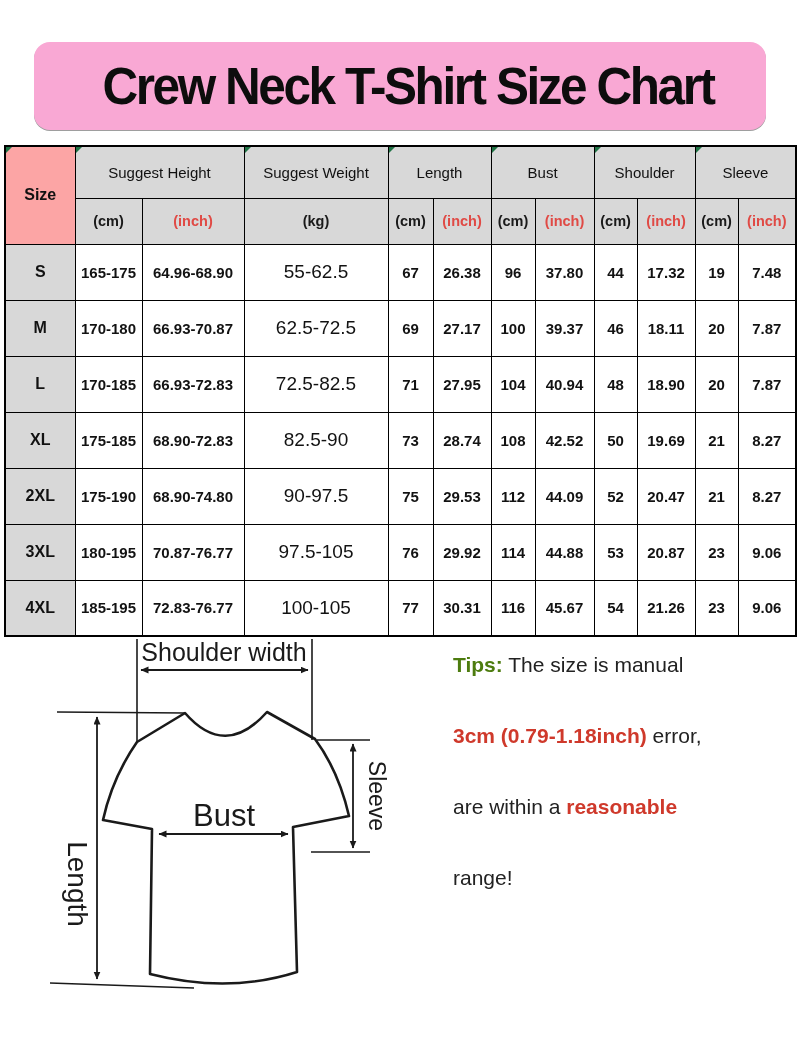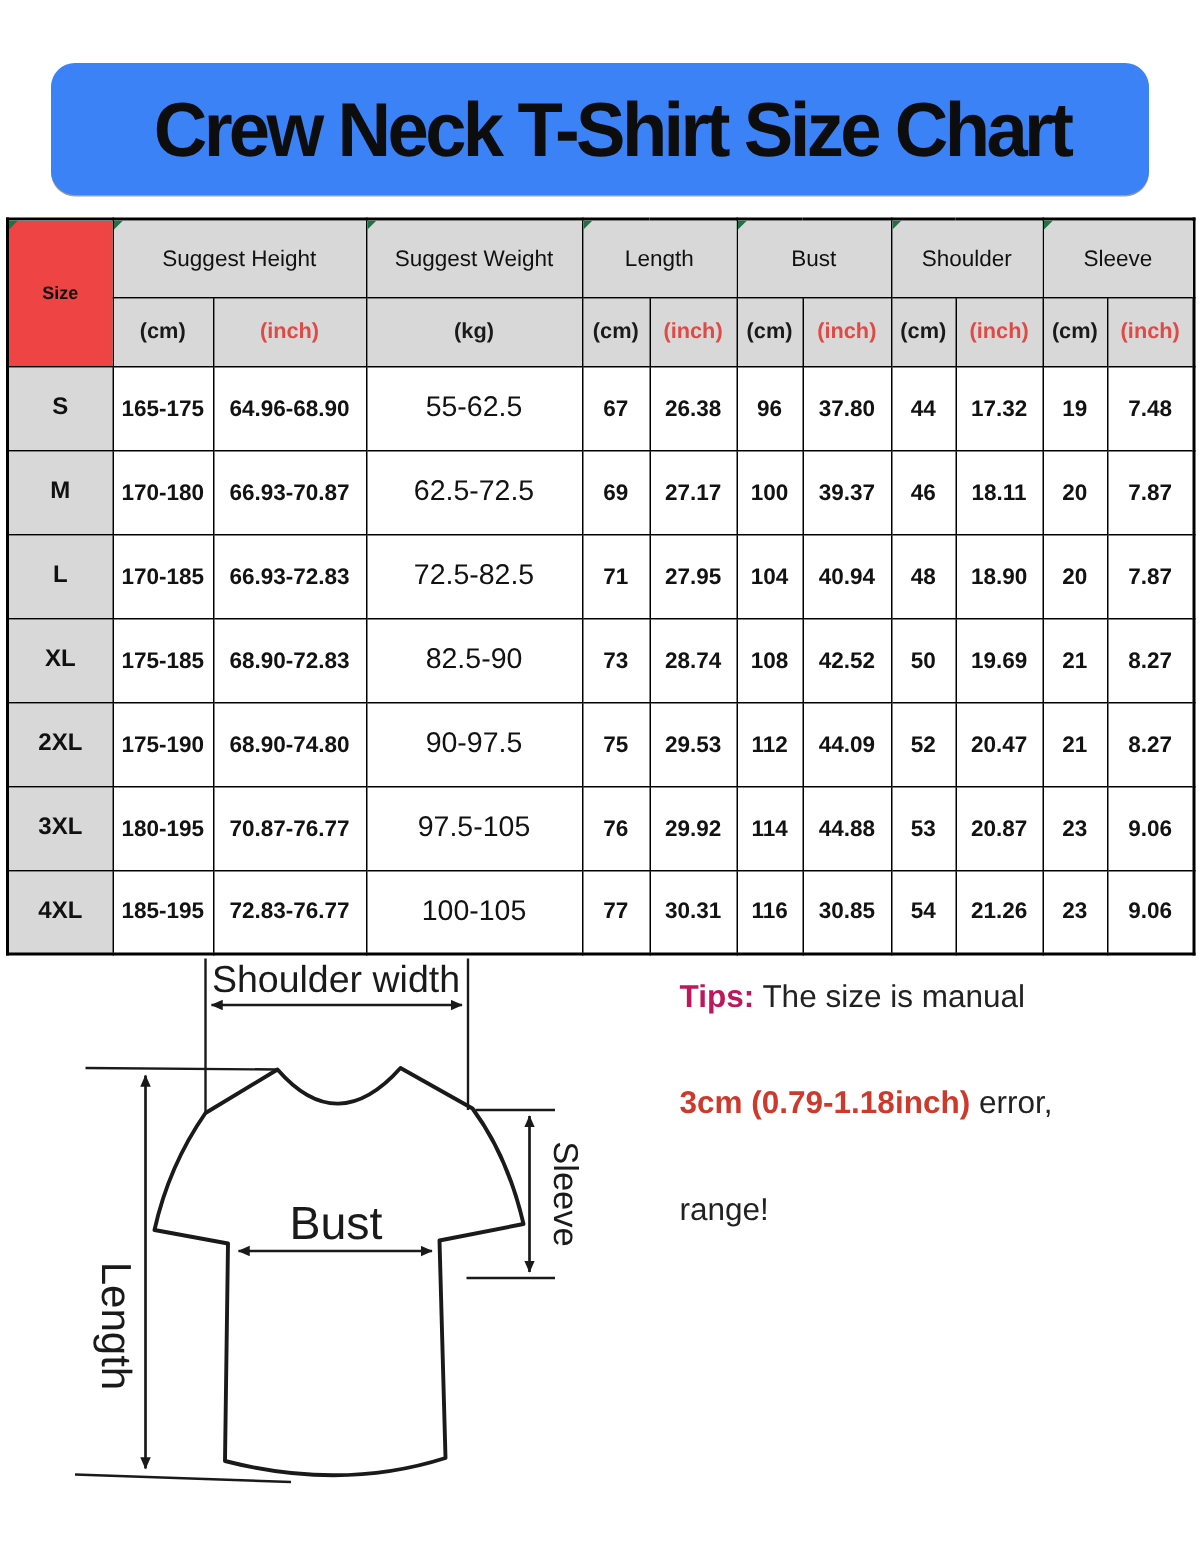--- a/index.html
+++ b/index.html
@@ -3,21 +3,21 @@
 <meta charset="utf-8">
 <style>
   html,body{margin:0;padding:0;}
   body{
     width:800px;height:1040px;background:#ffffff;
     font-family:"Liberation Sans", sans-serif;color:#111;
     position:relative;overflow:hidden;
   }
   
   .banner{
-    margin:42px 34px 0 34px;height:88px;background:#3b82f6;
+    margin:42px 34px 0 34px;height:88px;background:#f9a8d4;
     border-radius:16px;display:flex;align-items:center;justify-content:center;
     box-shadow:0 1px 0 #9e9e9e;
     padding-left:17px;
   }
   .banner span{
     font-size:51px;font-weight:700;letter-spacing:-2.5px;color:#0d0d0d;
     transform:scaleX(0.97);white-space:nowrap;
   }
   
   table.size-chart{
@@ -29,38 +29,38 @@
     padding:0;overflow:hidden;
   }
   thead tr.grp-row{height:52px;}
   thead tr.unit-row{height:46px;}
   tbody tr{height:56px;}
   th.grp{background:#d8d8d8;font-size:15px;font-weight:400;position:relative;}
   th.grp::before{ 
     content:'';position:absolute;top:0;left:0;width:0;height:0;
     border-top:6px solid #1f7244;border-right:6px solid transparent;
   }
-  th.size-head{background:#ef4444;font-size:12px;font-weight:700;position:relative;margin-left:17px;}
+  th.size-head{background:#fca5a5;font-size:16px;font-weight:700;position:relative;margin-left:17px;}
   th.size-head::before{
     content:'';position:absolute;top:0;left:0;width:0;height:0;
     border-top:6px solid #1f7244;border-right:6px solid transparent;
   }
   th.unit{background:#d8d8d8;font-size:14.5px;font-weight:700;color:#1a1a1a;}
   th.unit.red, .red-unit{color:#e04a45;}
   tbody th.size-cell{background:#d8d8d8;font-size:16px;font-weight:700;}
   tbody td{background:#fff;font-size:15px;font-weight:700;color:#121212;}
   tbody td.wt{font-size:19px;font-weight:400;}
   
   .bottom{position:relative;height:395px;margin-top:0;}
   .bottom svg{position:absolute;left:2px;top:0;}
   .tips{
     position:absolute;left:453px;top:16px;width:335px;font-size:21px;color:#222;
   }
   .tips .tip-line{height:24px;margin-bottom:47px;white-space:nowrap;}
-  .tips .tlabel{color:#be185d;font-weight:700;}
+  .tips .tlabel{color:#4d7c0f;font-weight:700;}
   .tips .tred{color:#cf392b;font-weight:700;}
 </style>
 </head>
 <body>
 
 <div class="banner">
   <span>Crew Neck T-Shirt Size Chart</span>
 </div>
 
 <table class="size-chart">
@@ -188,21 +188,21 @@
       <td>9.06</td>
     </tr>
     <tr>
       <th class="size-cell">4XL</th>
       <td>185-195</td>
       <td>72.83-76.77</td>
       <td class="wt">100-105</td>
       <td>77</td>
       <td>30.31</td>
       <td>116</td>
-      <td>30.85</td>
+      <td>45.67</td>
       <td>54</td>
       <td>21.26</td>
       <td>23</td>
       <td>9.06</td>
     </tr>
   </tbody>
 </table>
 
 <div class="bottom">
 
@@ -245,16 +245,19 @@
   </svg>
 
   <div class="tips">
     <div class="tip-line">
       <span class="tlabel">Tips:</span><span> The size is manual</span>
     </div>
     <div class="tip-line">
       <span class="tred">3cm (0.79-1.18inch)</span><span> error,</span>
     </div>
     <div class="tip-line">
+      <span>are within a </span><span class="tred">reasonable</span>
+    </div>
+    <div class="tip-line">
       <span>range!</span>
     </div>
   </div>
 </div>
 
 </body></html>

